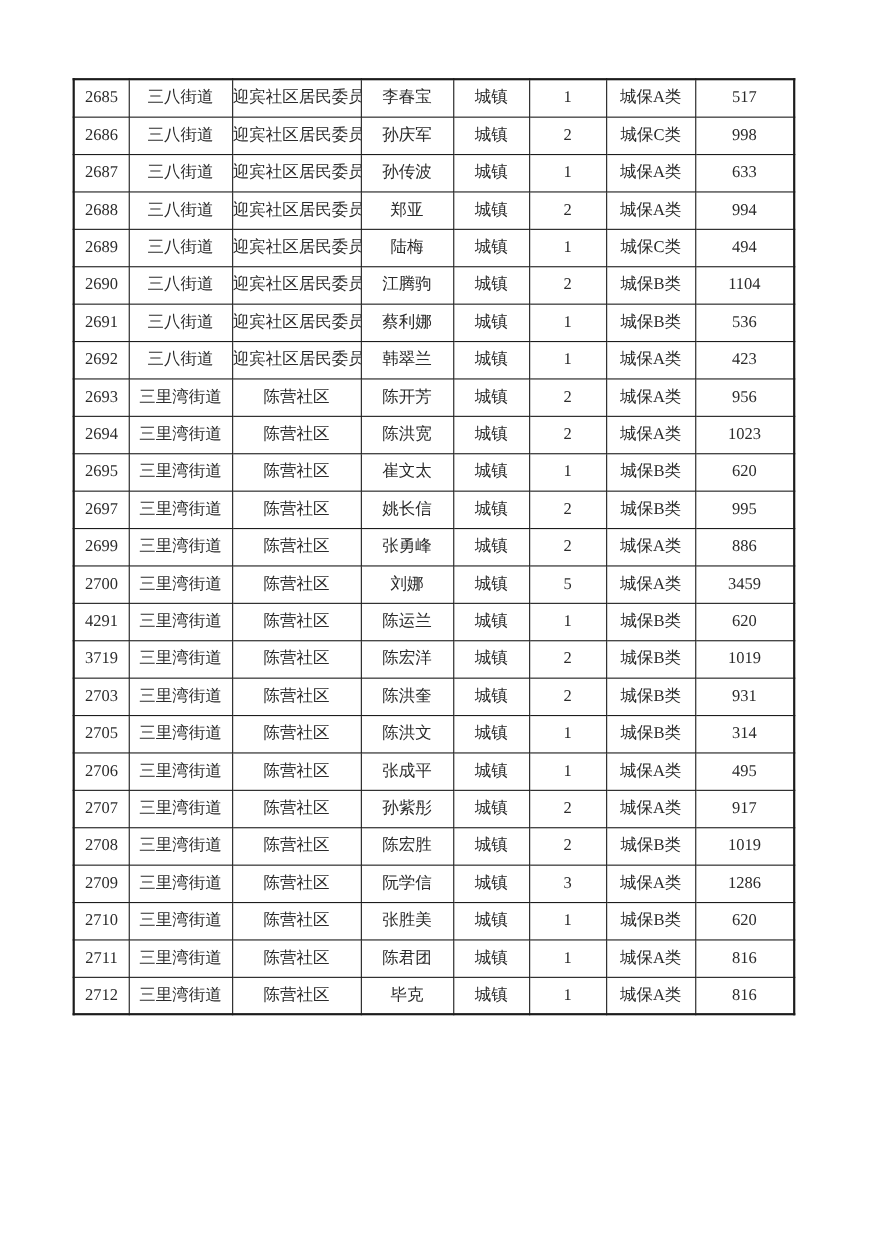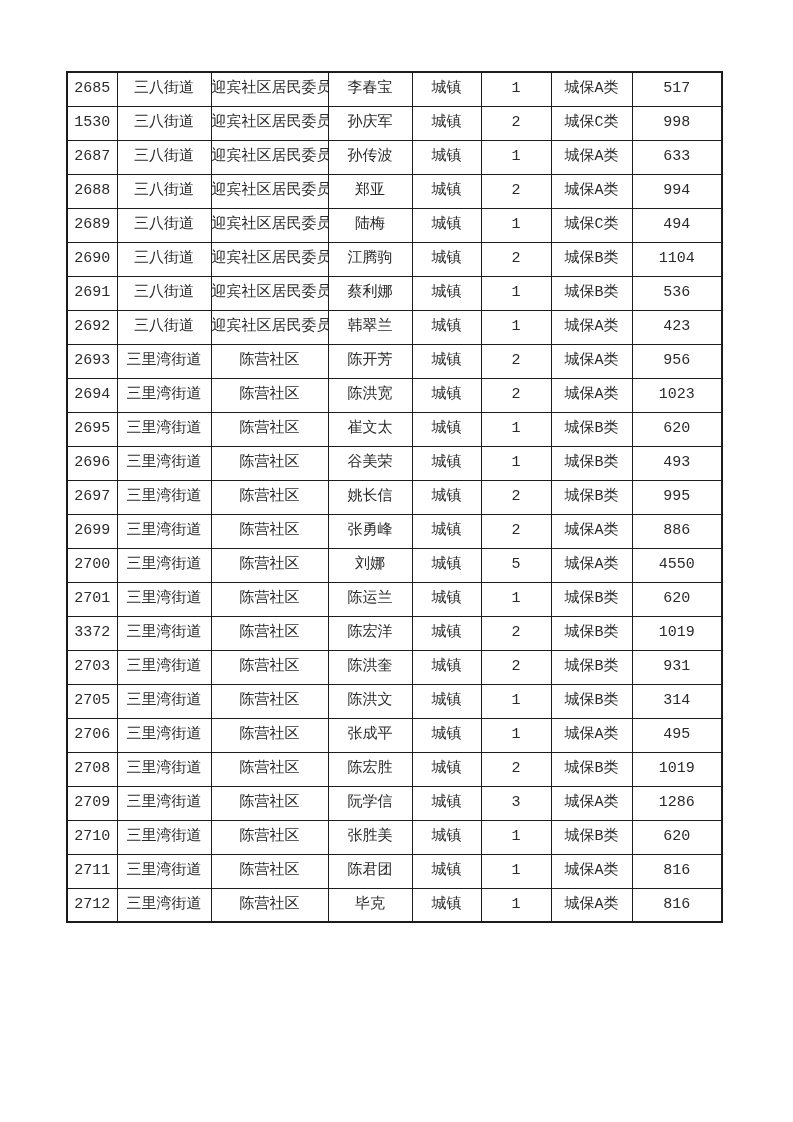--- a/index.html
+++ b/index.html
@@ -6,21 +6,20 @@
   html, body {
     width: 793px; height: 1122px;
     background: #ffffff;
     overflow: hidden;
     font-family: "Liberation Serif", "DejaVu Serif", serif;
   }
   .page {
     position: relative;
     width: 793px; height: 1122px;
     background: #ffffff;
-    font-family: Liberation Mono, monospace;
   }
   table.record-table {
     position: absolute;
     left: 66px; top: 71px;
     width: 655px;
     border-collapse: collapse;
     table-layout: fixed;
     border: 2px solid #1c1c1c;
   }
   table.record-table td {
@@ -86,21 +85,21 @@
           </td>
           <td>
             <div class="cell">城保A类</div>
           </td>
           <td>
             <div class="cell">517</div>
           </td>
         </tr>
         <tr>
           <td>
-            <div class="cell">1530</div>
+            <div class="cell">2686</div>
           </td>
           <td>
             <div class="cell">三八街道</div>
           </td>
           <td>
             <div class="cell">迎宾社区居民委员会</div>
           </td>
           <td>
             <div class="cell">孙庆军</div>
           </td>
@@ -346,46 +345,20 @@
           </td>
           <td>
             <div class="cell">城保B类</div>
           </td>
           <td>
             <div class="cell">620</div>
           </td>
         </tr>
         <tr>
           <td>
-            <div class="cell">2696</div>
-          </td>
-          <td>
-            <div class="cell">三里湾街道</div>
-          </td>
-          <td>
-            <div class="cell">陈营社区</div>
-          </td>
-          <td>
-            <div class="cell">谷美荣</div>
-          </td>
-          <td>
-            <div class="cell">城镇</div>
-          </td>
-          <td>
-            <div class="cell">1</div>
-          </td>
-          <td>
-            <div class="cell">城保B类</div>
-          </td>
-          <td>
-            <div class="cell">493</div>
-          </td>
-        </tr>
-        <tr>
-          <td>
             <div class="cell">2697</div>
           </td>
           <td>
             <div class="cell">三里湾街道</div>
           </td>
           <td>
             <div class="cell">陈营社区</div>
           </td>
           <td>
             <div class="cell">姚长信</div>
@@ -445,26 +418,26 @@
           <td>
             <div class="cell">城镇</div>
           </td>
           <td>
             <div class="cell">5</div>
           </td>
           <td>
             <div class="cell">城保A类</div>
           </td>
           <td>
-            <div class="cell">4550</div>
-          </td>
-        </tr>
-        <tr>
-          <td>
-            <div class="cell">2701</div>
+            <div class="cell">3459</div>
+          </td>
+        </tr>
+        <tr>
+          <td>
+            <div class="cell">4291</div>
           </td>
           <td>
             <div class="cell">三里湾街道</div>
           </td>
           <td>
             <div class="cell">陈营社区</div>
           </td>
           <td>
             <div class="cell">陈运兰</div>
           </td>
@@ -476,21 +449,21 @@
           </td>
           <td>
             <div class="cell">城保B类</div>
           </td>
           <td>
             <div class="cell">620</div>
           </td>
         </tr>
         <tr>
           <td>
-            <div class="cell">3372</div>
+            <div class="cell">3719</div>
           </td>
           <td>
             <div class="cell">三里湾街道</div>
           </td>
           <td>
             <div class="cell">陈营社区</div>
           </td>
           <td>
             <div class="cell">陈宏洋</div>
           </td>
@@ -576,20 +549,46 @@
             <div class="cell">城镇</div>
           </td>
           <td>
             <div class="cell">1</div>
           </td>
           <td>
             <div class="cell">城保A类</div>
           </td>
           <td>
             <div class="cell">495</div>
+          </td>
+        </tr>
+        <tr>
+          <td>
+            <div class="cell">2707</div>
+          </td>
+          <td>
+            <div class="cell">三里湾街道</div>
+          </td>
+          <td>
+            <div class="cell">陈营社区</div>
+          </td>
+          <td>
+            <div class="cell">孙紫彤</div>
+          </td>
+          <td>
+            <div class="cell">城镇</div>
+          </td>
+          <td>
+            <div class="cell">2</div>
+          </td>
+          <td>
+            <div class="cell">城保A类</div>
+          </td>
+          <td>
+            <div class="cell">917</div>
           </td>
         </tr>
         <tr>
           <td>
             <div class="cell">2708</div>
           </td>
           <td>
             <div class="cell">三里湾街道</div>
           </td>
           <td>

